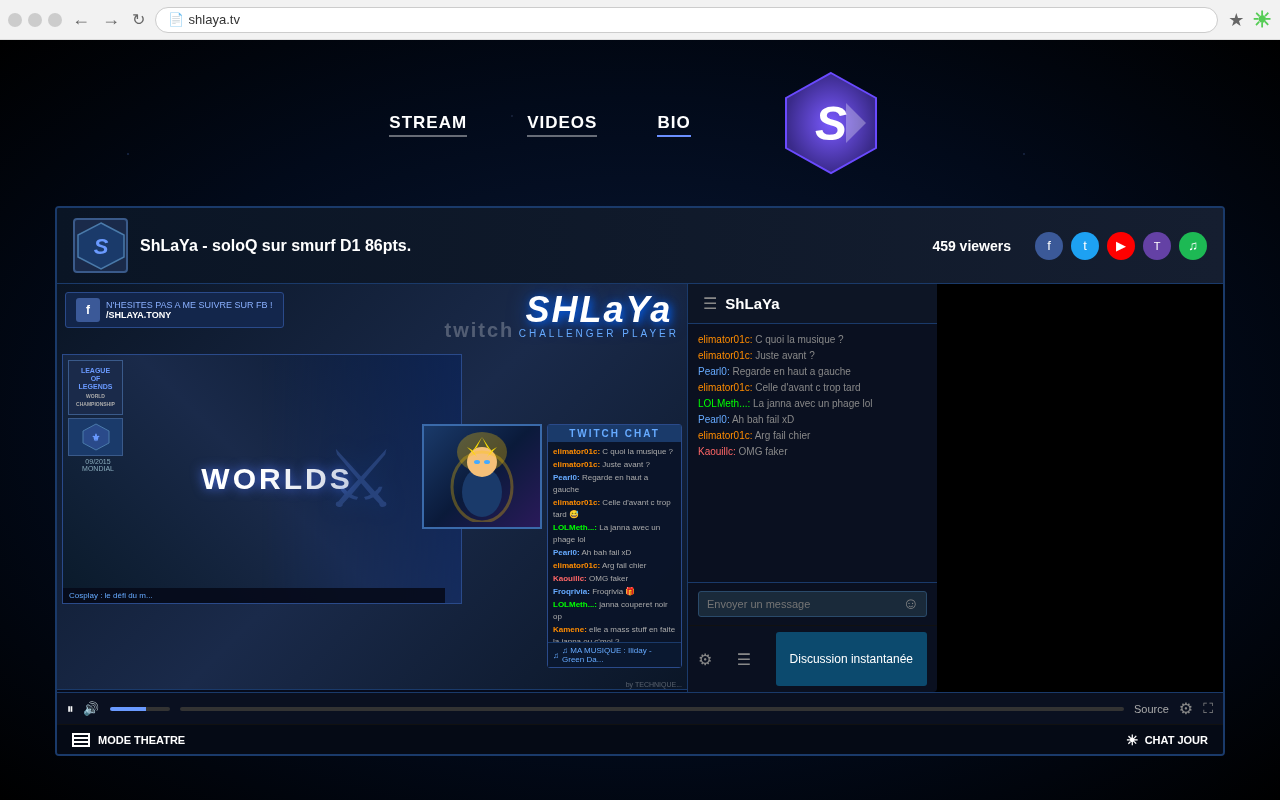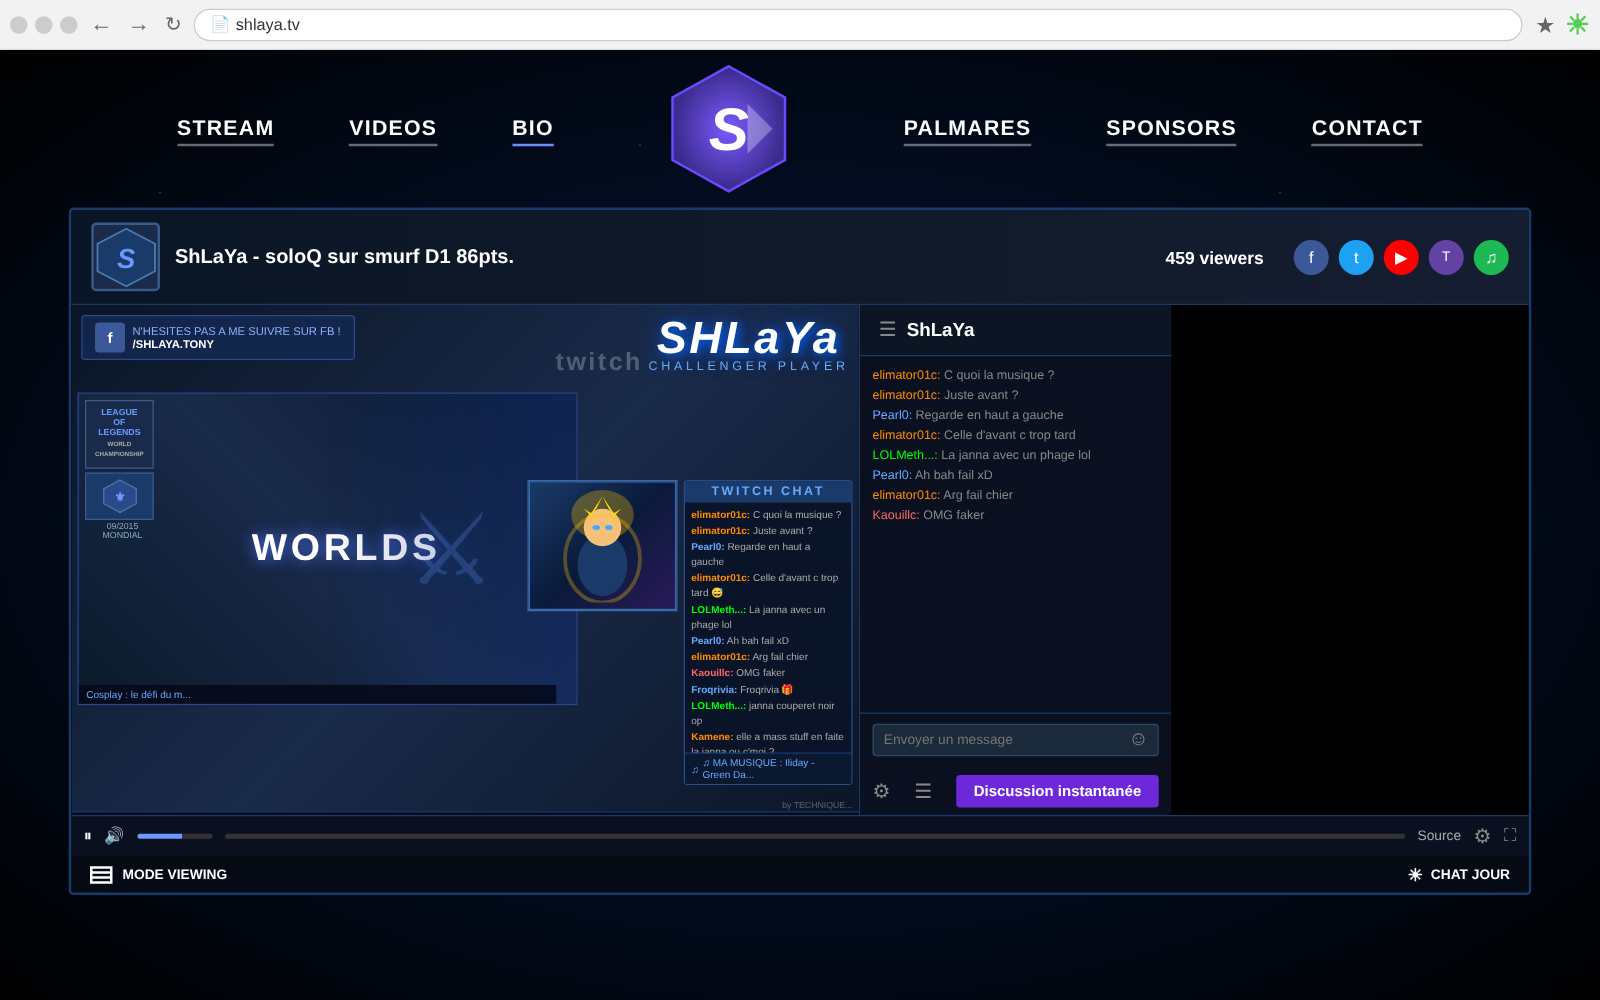--- a/index.html
+++ b/index.html
@@ -83,21 +83,21 @@
       z-index: 0;
     }
 
     
     .nav {
       position: relative;
       z-index: 10;
       display: flex;
       align-items: center;
       justify-content: center;
-      height: 126px;
+      height: 166px;
       padding: 0 40px;
     }
     .nav-left {
       display: flex;
       gap: 60px;
       margin-right: 80px;
     }
     .nav-right {
       display: flex;
       gap: 60px;
@@ -507,27 +507,27 @@
       align-items: center;
       justify-content: space-between;
       border-top: 1px solid #111;
     }
     .chat-footer-icon {
       color: #888;
       font-size: 16px;
       cursor: pointer;
     }
     .chat-disc-btn {
-      background: #6d28d9;
+      background: #0c4a6e;
       color: #fff;
       border: none;
       border-radius: 3px;
-      padding: 6px 14px;
+      padding: 20px 14px;
       font-size: 12px;
-      font-weight: bold;
+      font-weight: normal;
       cursor: pointer;
     }
   </style>
 </head>
 <body>
 
 <div class="browser-chrome">
   <div class="browser-buttons">
     <div class="browser-btn"></div>
     <div class="browser-btn"></div>
@@ -567,25 +567,20 @@
         </defs>
 
         <polygon points="55,5 100,30 100,80 55,105 10,80 10,30" fill="url(#logoGrad)" stroke="#6a4aff" stroke-width="2"></polygon>
 
         <text x="55" y="72" text-anchor="middle" fill="#fff" font-size="48" font-weight="bold" font-style="italic" font-family="Arial">S</text>
 
         <polygon points="70,35 90,55 70,75" fill="rgba(255,255,255,0.3)"></polygon>
       </svg>
     </div>
 
-    <div class="nav-right">
-      <a class="nav-item">PALMARES</a>
-      <a class="nav-item">SPONSORS</a>
-      <a class="nav-item">CONTACT</a>
-    </div>
   </nav>
 
   <div class="main-content">
 
     <div class="stream-panel">
 
       <div class="stream-header">
         <div class="stream-logo">
           <svg width="50" height="50" viewBox="0 0 50 50">
             <polygon points="25,2 48,14 48,36 25,48 2,36 2,14" fill="#1a3a6a" stroke="#4a7aaa" stroke-width="1.5"></polygon>
@@ -760,21 +755,21 @@
         <span style="color:#888;font-size:14px;cursor:pointer;">⛶</span>
       </div>
 
       <div class="theatre-bar">
         <div class="theatre-left">
           <div class="theatre-icon">
             <div class="th-line"></div>
             <div class="th-line"></div>
             <div class="th-line"></div>
           </div>
-          <span>MODE VIEWING</span>
+          <span>MODE THEATRE</span>
         </div>
         <div class="theatre-right">
           <span style="font-size:14px;">☀</span>
           <span>CHAT JOUR</span>
         </div>
       </div>
 
     </div>
   </div>
 </div>

